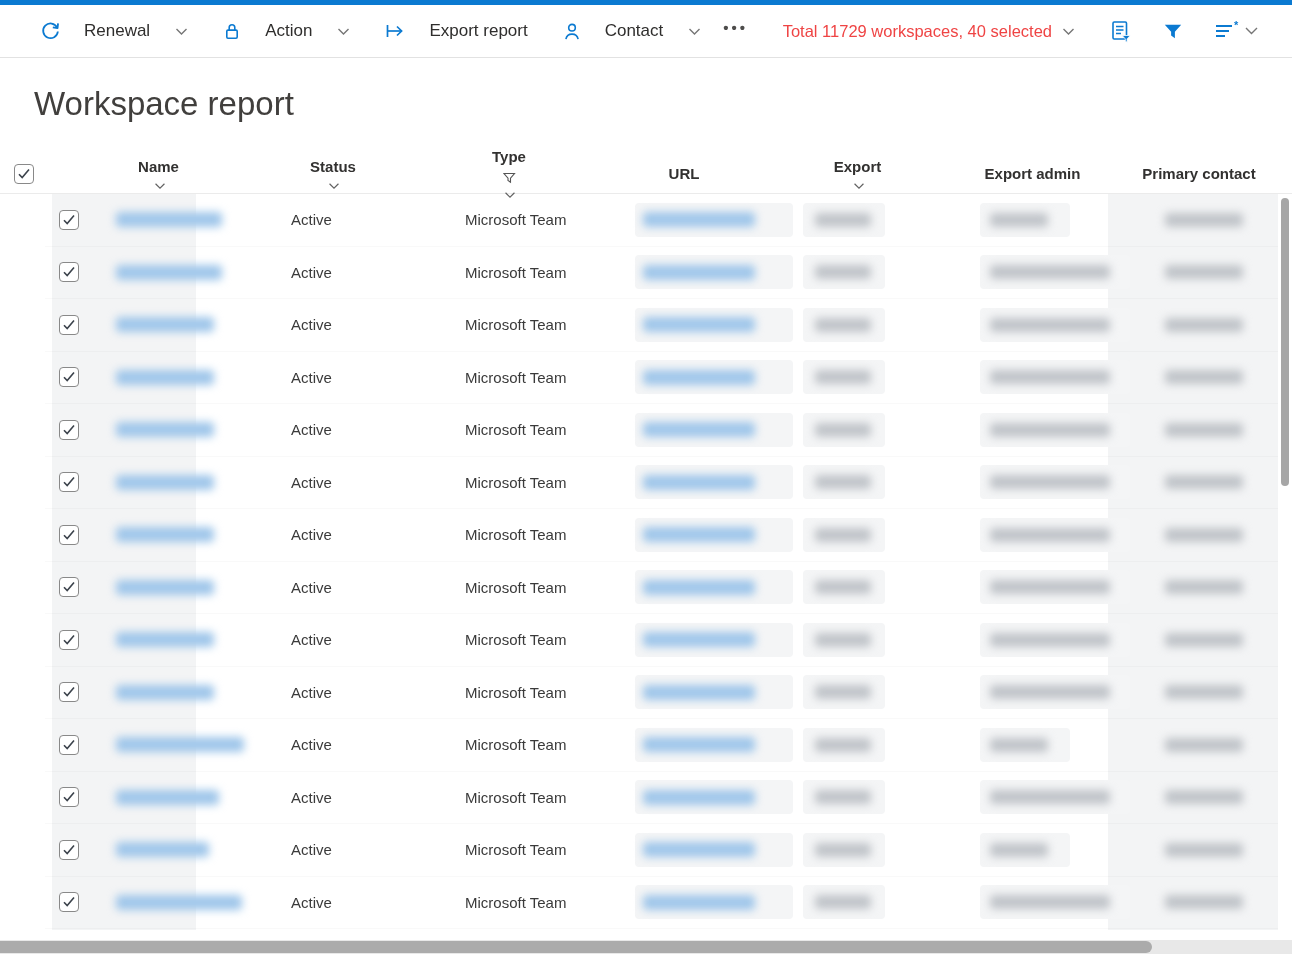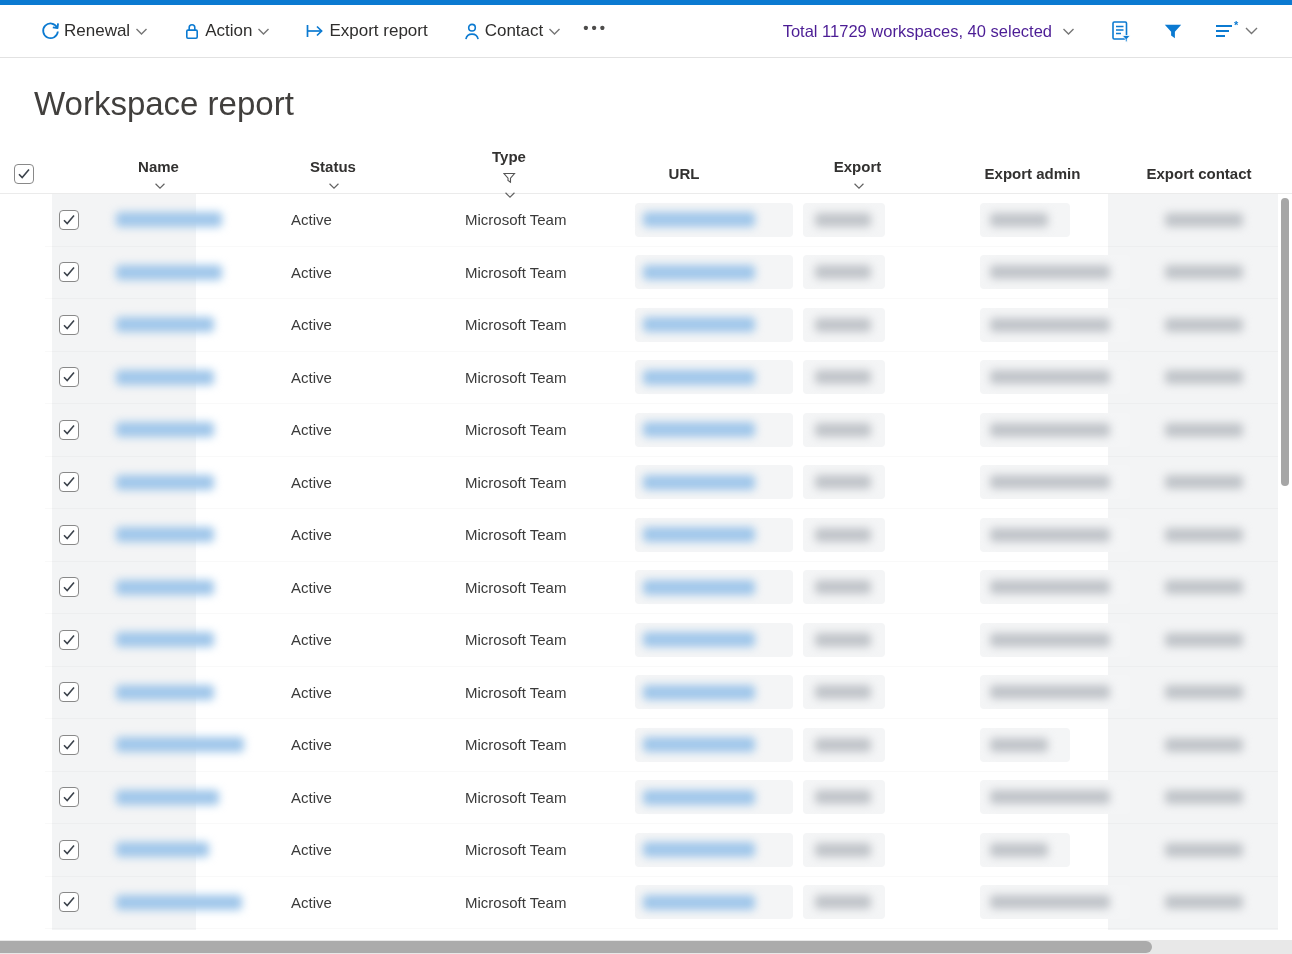--- a/index.html
+++ b/index.html
@@ -5,30 +5,30 @@
   * { margin:0; padding:0; box-sizing:border-box; }
   html,body { width:1292px; height:954px; overflow:hidden; background:#fff;
     font-family:"Liberation Sans", sans-serif; color:#323130; }
 
   
   .topbar { height:5px; background:#0b7ad1; width:100%; }
 
   
   .toolbar { height:53px; display:flex; align-items:center; padding:0 26px 0 38px;
     border-bottom:1px solid #e2e2e2; background:#fff; white-space:nowrap; }
-  .cmd { display:flex; align-items:center; gap:3px; background:none; border:none;
+  .cmd { display:flex; align-items:center; gap:23px; background:none; border:none;
     font-family:inherit; font-size:17px; color:#2f2e2d; cursor:pointer; padding:4px 2px; }
   .cmd + .cmd { margin-left:30px;text-align:right; }
   .cmd .ic { display:flex; align-items:center; }
   .chev { display:flex; align-items:center; margin-left:2px; }
   .red-box { border:3px solid #e3242b; margin-left:22px; padding:7px 12px; display:flex; align-items:center; }
   .red-box .cmd { margin-left:0; }
   .overflow-btn { background:none; border:none; font-size:15px; font-weight:700; letter-spacing:3px;
     color:#4e4d4c; margin-left:16px; cursor:pointer; padding:0 4px 8px 4px; }
-  .summary-btn { background:none; border:none; font-family:inherit; font-size:16.5px; color:#4c1d95;
+  .summary-btn { background:none; border:none; font-family:inherit; font-size:16.5px; color:#ef4444;
     display:flex; align-items:center; gap:8px; margin-left:auto; cursor:pointer; }
   .tb-icons { display:flex; align-items:center; gap:30px; margin-left:34px; margin-right:6px; }
   .icon-btn { background:none; border:none; cursor:pointer; display:flex; align-items:center; padding:0; }
 
   
   .page-title { margin:27px 0 0 34px; font-size:33px; font-weight:300; color:#413f3d; }
 
   
   .grid-row { display:grid; grid-template-columns:52px 194px 174px 178px 172px 175px 175px 158px; }
   .thead { margin-top:25px; height:46px; align-items:center; border-bottom:1px solid #ebebeb; }
@@ -219,21 +219,21 @@
     <span class="chev">
         <svg width="12" height="8" viewBox="0 0 13 9">
           <path d="M1.5 2 l5 5 5-5" fill="none" stroke="#616161" stroke-width="1.3"></path>
         </svg>
       </span>
   </div>
   <div class="th">
     <span>Export admin</span>
   </div>
   <div class="th">
-    <span>Export contact</span>
+    <span>Primary contact</span>
   </div>
 </div>
 
 <div class="tbody">
   <div class="strip name-strip"></div>
   <div class="strip contact-strip"></div>
 <div class="grid-row row">
     <div class="cell check-cell">
       <span class="checkbox">
         <svg width="14" height="12" viewBox="0 0 14 12">

